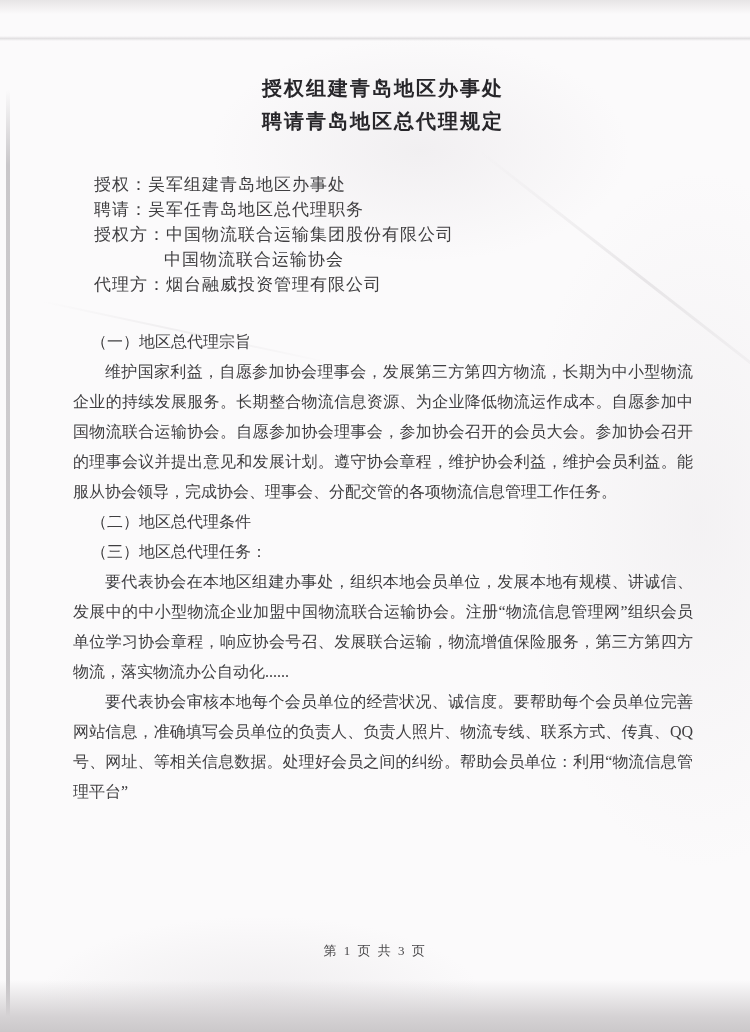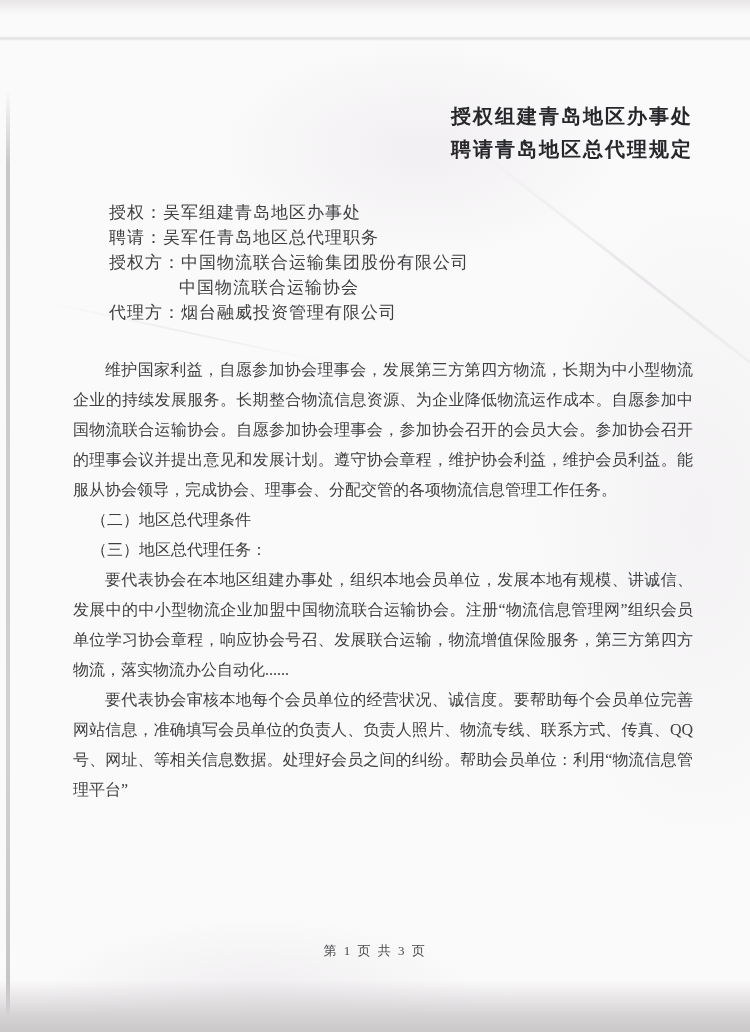--- a/index.html
+++ b/index.html
@@ -43,27 +43,27 @@
     transform: rotate(38deg); transform-origin: left center;
   }
   .crease-diag2 {
     position: absolute; left: 40px; top: 300px; width: 300px; height: 2px;
     background: linear-gradient(90deg, rgba(195,192,195,0), rgba(195,192,195,0.22), rgba(195,192,195,0));
     transform: rotate(12deg); transform-origin: left center;
   }
 
   .content { position: absolute; left: 73px; top: 0; width: 620px; }
 
-  .title-block { margin-top: 100px; text-align: right; }
+  .title-block { margin-top: 72px; text-align: center; }
   .title-line {
     margin: 0; font-size: 20px; font-weight: bold;
     line-height: 33px; letter-spacing: 2px; color: #27262a;
   }
 
-  .meta-block { margin-top: 34px; margin-left: 36px; }
+  .meta-block { margin-top: 34px; margin-left: 21px; }
   .meta-line {
     margin: 0; font-size: 17px; line-height: 25px;
     letter-spacing: 1px; white-space: nowrap;
   }
   .meta-line.indent { padding-left: 70px; }
 
   .body-block { margin-top: 30px; }
   .body-block p {
     margin: 0; font-size: 16px; line-height: 30px;
     text-align: justify; text-justify: inter-ideograph;
@@ -94,20 +94,21 @@
 
     <div class="meta-block">
       <p class="meta-line">授权：吴军组建青岛地区办事处</p>
       <p class="meta-line">聘请：吴军任青岛地区总代理职务</p>
       <p class="meta-line">授权方：中国物流联合运输集团股份有限公司</p>
       <p class="meta-line indent">中国物流联合运输协会</p>
       <p class="meta-line">代理方：烟台融威投资管理有限公司</p>
     </div>
 
     <div class="body-block">
+      <p class="section-heading">（一）地区总代理宗旨</p>
       <p class="para">维护国家利益，自愿参加协会理事会，发展第三方第四方物流，长期为中小型物流企业的持续发展服务。长期整合物流信息资源、为企业降低物流运作成本。自愿参加中国物流联合运输协会。自愿参加协会理事会，参加协会召开的会员大会。参加协会召开的理事会议并提出意见和发展计划。遵守协会章程，维护协会利益，维护会员利益。能服从协会领导，完成协会、理事会、分配交管的各项物流信息管理工作任务。</p>
 
       <p class="section-heading">（二）地区总代理条件</p>
 
       <p class="section-heading">（三）地区总代理任务：</p>
       <p class="para">要代表协会在本地区组建办事处，组织本地会员单位，发展本地有规模、讲诚信、发展中的中小型物流企业加盟中国物流联合运输协会。注册“物流信息管理网”组织会员单位学习协会章程，响应协会号召、发展联合运输，物流增值保险服务，第三方第四方物流，落实物流办公自动化......</p>
       <p class="para">要代表协会审核本地每个会员单位的经营状况、诚信度。要帮助每个会员单位完善网站信息，准确填写会员单位的负责人、负责人照片、物流专线、联系方式、传真、QQ 号、网址、等相关信息数据。处理好会员之间的纠纷。帮助会员单位：利用“物流信息管理平台”</p>
     </div>
   </div>
 

